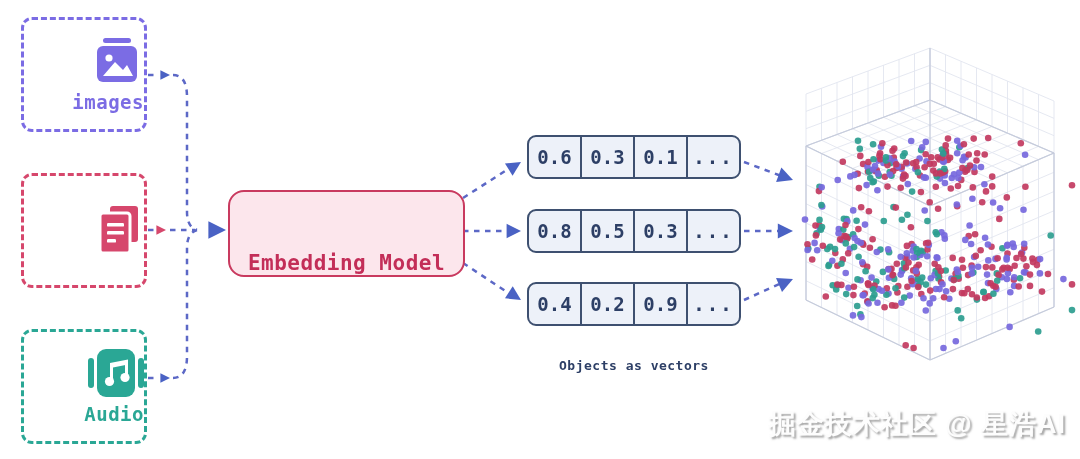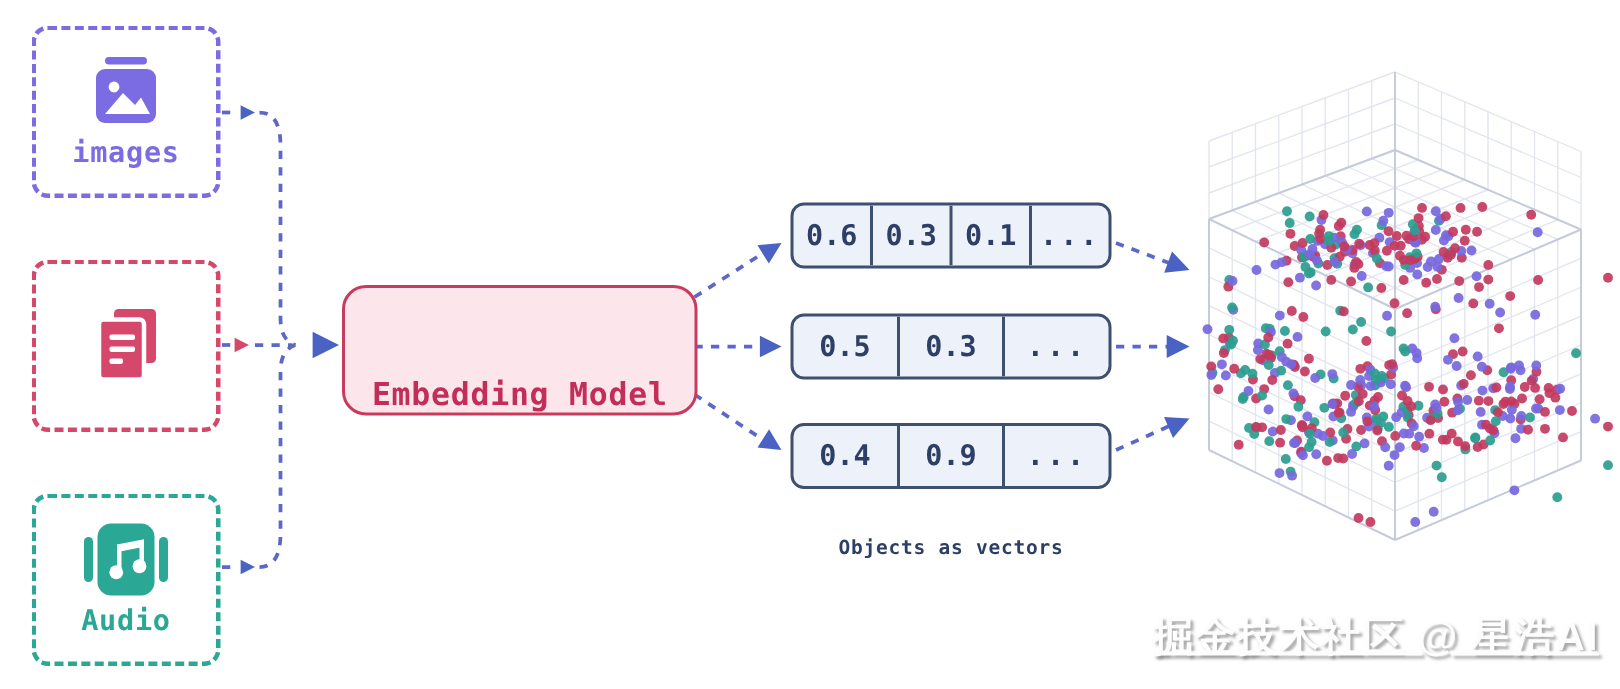--- a/index.html
+++ b/index.html
@@ -1,20 +1,20 @@
 <!DOCTYPE html>
 <html style="--purple: #7b6ce4; --crimson: #d6476c; --teal: #2aa795; --model-fill: #fce6ec; --model-border: #c93a5f; --model-text: #c32e58; --connector: #5c68c6; --arrow: #4a62c4; --vector-border: #3e5070; --vector-fill: #edf1f9; --vector-text: #2d3f66; --caption-text: #2d3f66; --grid-line: #e2e5ef; --grid-edge: #c5cbdb;"><head>
 <meta charset="utf-8">
 <style>
   html,body{margin:0;padding:0;background:#fff;}
   .stage{position:relative;width:1080px;height:459px;background:#ffffff;overflow:hidden;
          font-family:"DejaVu Sans Mono","Liberation Mono",monospace;}
   #scene{position:absolute;left:0;top:0;}
   .input-box{position:absolute;left:21px;width:120px;height:109px;border:3px dashed currentColor;
-             border-radius:11px;display:flex;flex-direction:column;align-items:center;
+             border-radius:11px;display:flex;flex-direction:column;align-items:flex-end;
              justify-content:center;gap:5px;background:#fff;}
   #box-images{top:17px;color:var(--purple,#7b6ce4);}
   #box-documents{top:173px;color:var(--crimson,#d6476c);}
   #box-audio{top:329px;color:var(--teal,#2aa795);}
   .input-label{font-size:19px;font-weight:700;letter-spacing:0.5px;}
   .icon-wrap{line-height:0;}
   .model-box{position:absolute;left:228px;top:190px;width:233px;height:83px;
              background:var(--model-fill,#fce6ec);border:2.5px solid var(--model-border,#c93a5f);
              border-radius:16px;display:flex;align-items:flex-end;justify-content:center;
              font-size:21px;font-weight:700;color:var(--model-text,#c32e58);letter-spacing:0.5px;}
@@ -25,21 +25,21 @@
               box-sizing:border-box;}
   #row-0{top:135px}#row-1{top:209px}#row-2{top:282px}
   .vector-cell{flex:1;display:flex;align-items:center;justify-content:center;
                border-left:2px solid var(--vector-border,#3e5070);}
   .vector-cell:first-child{border-left:none;}
   .vector-cell.ellipsis{letter-spacing:2px;}
   .caption{position:absolute;left:517px;top:358px;width:234px;text-align:center;
            font-size:13px;font-weight:700;color:var(--caption-text,#2d3f66);letter-spacing:0.5px;}
   .watermark{position:absolute;right:14px;top:406px;font-family:"Liberation Sans",sans-serif;
              font-size:27px;font-weight:700;color:#fdfdfd;letter-spacing:1px;
-             text-shadow:2px 2px 2px rgba(110,110,110,0.60), -1px -1px 0 rgba(255,255,255,0.9);text-decoration:underline;}
+             text-shadow:2px 2px 2px rgba(110,110,110,0.60), -1px -1px 0 rgba(255,255,255,0.9);}
 </style>
 </head>
 <body>
 
 <div class="stage">
 
   <svg id="scene" width="1080" height="459">
     <g id="g-grid">
         <line x1="806" y1="94" x2="806" y2="146" stroke="#e2e5ef" stroke-width="0.9"></line>
         <line x1="821.5" y1="88.25" x2="821.5" y2="140.25" stroke="#e2e5ef" stroke-width="0.9"></line>
@@ -683,26 +683,28 @@
     <span>Embedding Model</span>
   </div>
 
   <div class="vector-row" id="row-0">
     <span class="vector-cell">0.6</span>
     <span class="vector-cell">0.3</span>
     <span class="vector-cell">0.1</span>
     <span class="vector-cell ellipsis">...</span>
   </div>
   <div class="vector-row" id="row-1">
+    <span class="vector-cell">0.8</span>
     <span class="vector-cell">0.5</span>
     <span class="vector-cell">0.3</span>
     <span class="vector-cell ellipsis">...</span>
   </div>
   <div class="vector-row" id="row-2">
     <span class="vector-cell">0.4</span>
+    <span class="vector-cell">0.2</span>
     <span class="vector-cell">0.9</span>
     <span class="vector-cell ellipsis">...</span>
   </div>
 
   <div class="caption">Objects as vectors</div>
 
   <div class="watermark">掘金技术社区 @ 星浩AI</div>
 </div>
 
 </body></html>

